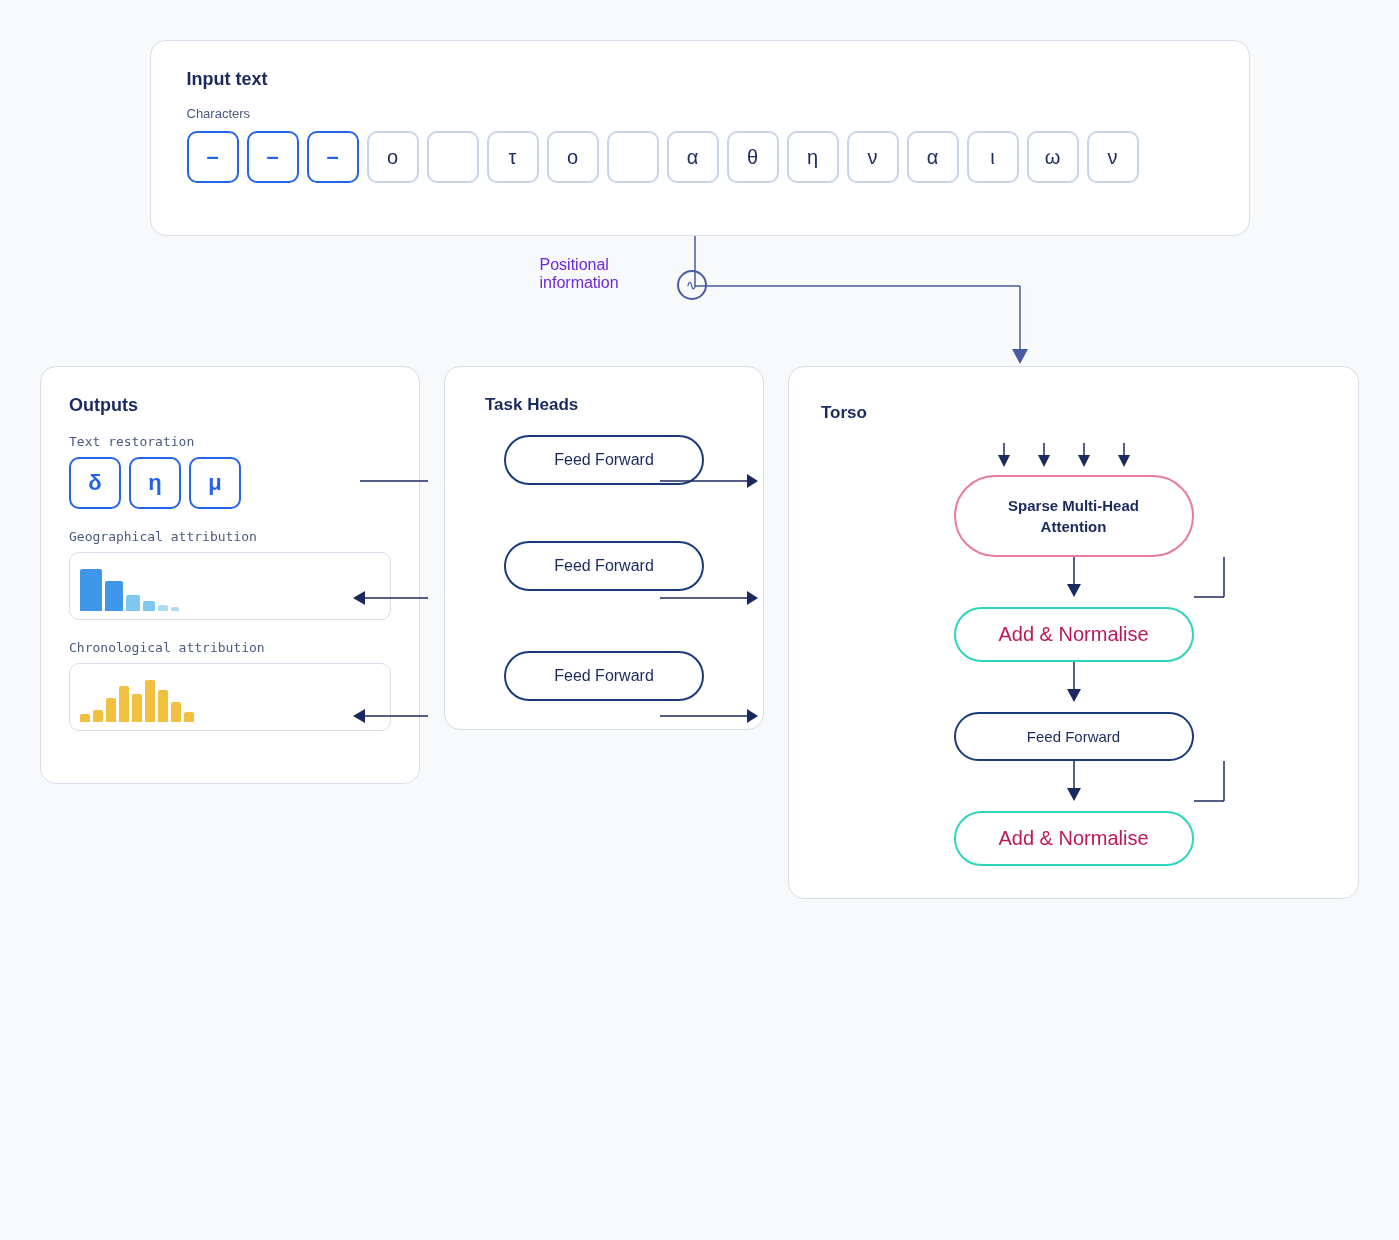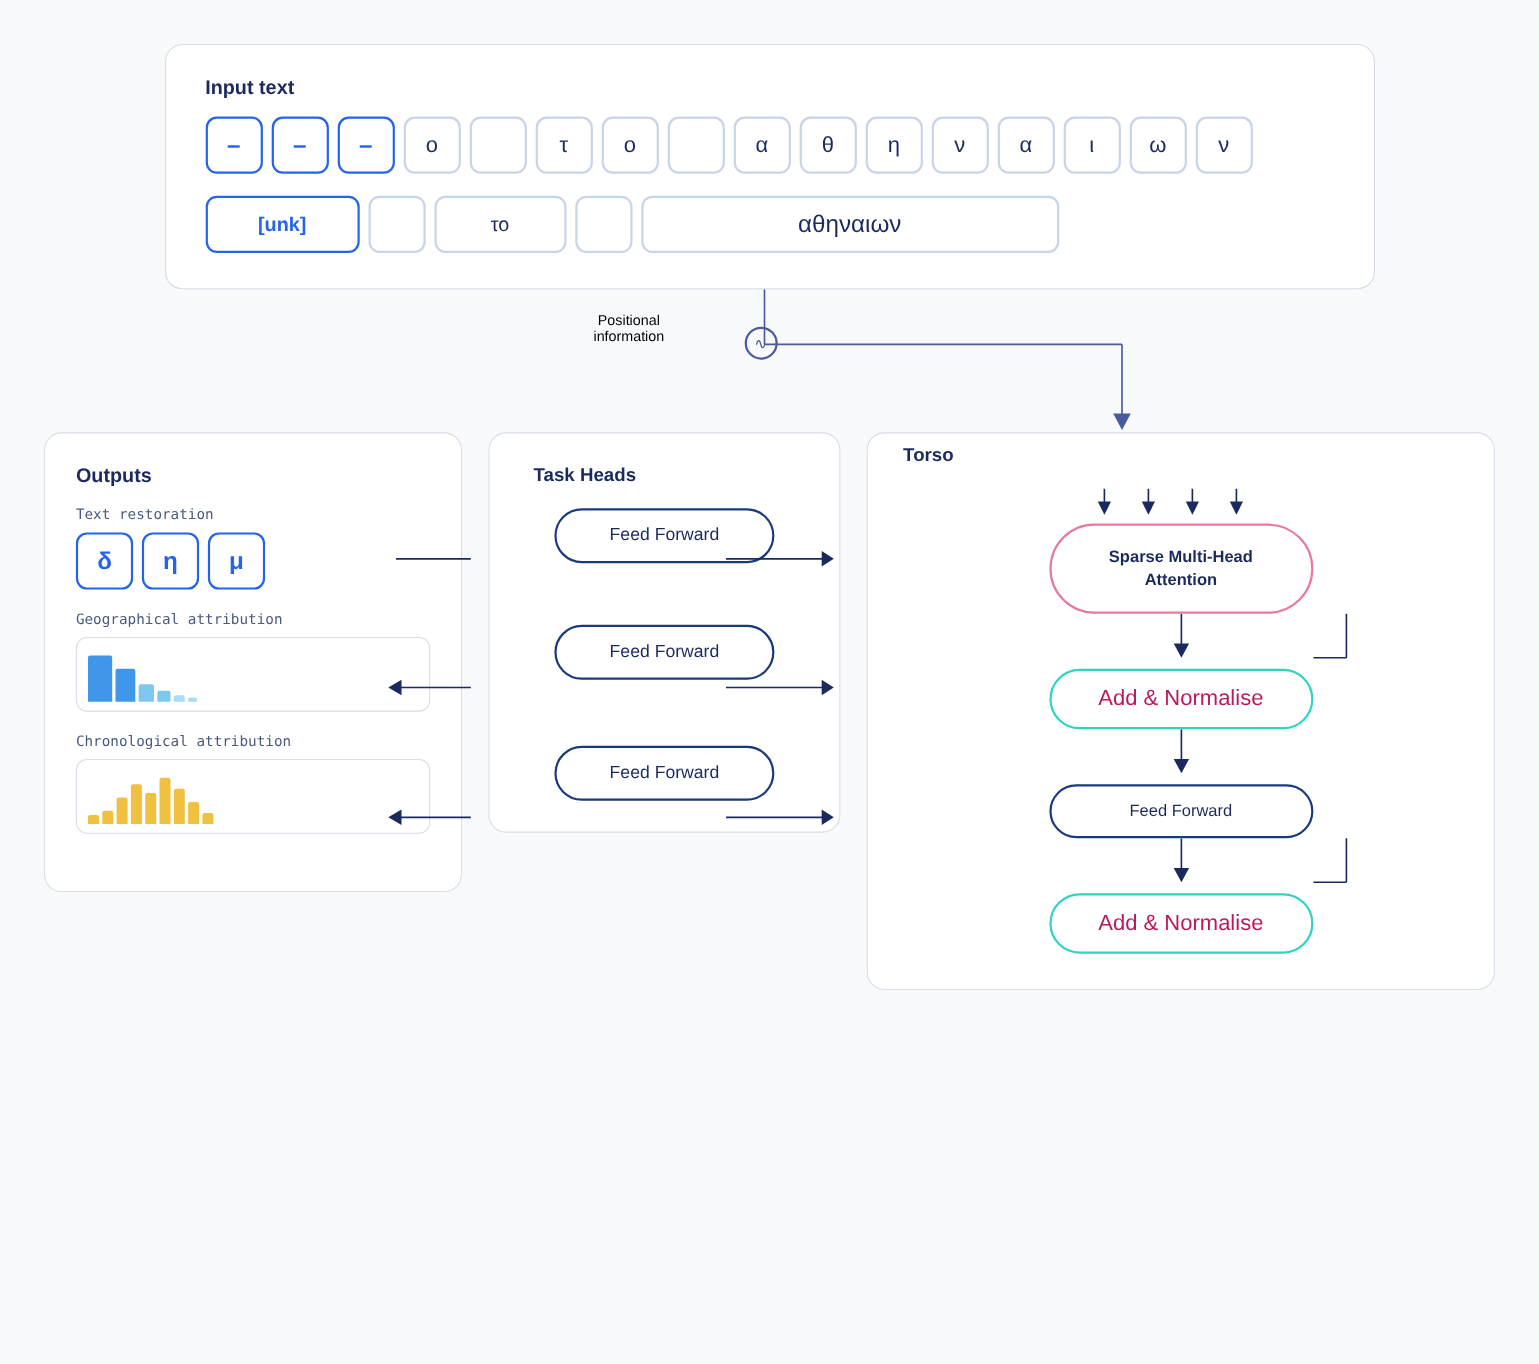--- a/index.html
+++ b/index.html
@@ -187,21 +187,21 @@
     }
     .task-spacer2 {
       height: 60px;
     }
 
     
     .torso-panel {
       background: white;
       border: 1.5px solid #d8dde8;
       border-radius: 16px;
-      padding: 10px 32px 32px;
+      padding: 36px 32px 32px;
       flex: 1;
       min-width: 340px;
     }
     .torso-title {
       font-size: 17px;
       font-weight: 600;
       color: #1a2a5e;
       margin-bottom: 20px;
     }
     .torso-inner {
@@ -241,23 +241,23 @@
       padding: 14px 28px;
       text-align: center;
       font-size: 15px;
       font-weight: 500;
       color: #1a2a5e;
       background: white;
       width: 240px;
     }
 
     .positional-label {
-      font-size: 13px;
-      color: #000000;
-      text-align: center;
+      font-size: 16px;
+      color: #6d28d9;
+      text-align: left;
     }
 
     
     .wave-circle {
       width: 30px;
       height: 30px;
       border: 2px solid #4a5a9e;
       border-radius: 50%;
       display: inline-flex;
       align-items: center;
@@ -270,20 +270,21 @@
       position: relative;
     }
   </style>
 </head>
 <body>
 
 <div class="main-wrapper">
 
   <div class="input-section">
     <div class="section-title">Input text</div>
+    <div class="label">Characters</div>
     <div class="chars-row">
 
       <div class="char-box selected">
           <span>–</span>
         </div>
       <div class="char-box selected">
           <span>–</span>
         </div>
       <div class="char-box selected">
           <span>–</span>
@@ -319,33 +320,20 @@
           <span>α</span>
         </div>
       <div class="char-box">
           <span>ι</span>
         </div>
       <div class="char-box">
           <span>ω</span>
         </div>
       <div class="char-box">
           <span>ν</span>
-        </div>
-    </div>
-    <div class="words-row">
-      <div class="word-box selected" style="min-width:140px;">
-          <span>[unk]</span>
-        </div>
-      <div class="word-box small"></div>
-      <div class="word-box medium">
-          <span>το</span>
-        </div>
-      <div class="word-box small"></div>
-      <div class="word-box large">
-          <span>αθηναιων</span>
         </div>
     </div>
   </div>
 
   <div style="position:relative; height: 130px; max-width: 1100px; margin: 0 auto;">
     <svg width="1100" height="130" style="position:absolute; top:0; left:0;">
 
       <line x1="545" y1="0" x2="545" y2="50" stroke="#4a5a9e" stroke-width="1.5"></line>
 
       <line x1="545" y1="50" x2="870" y2="50" stroke="#4a5a9e" stroke-width="1.5"></line>

